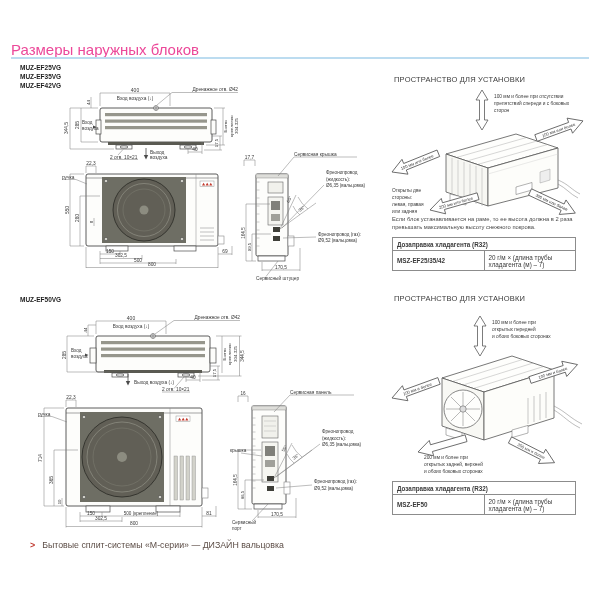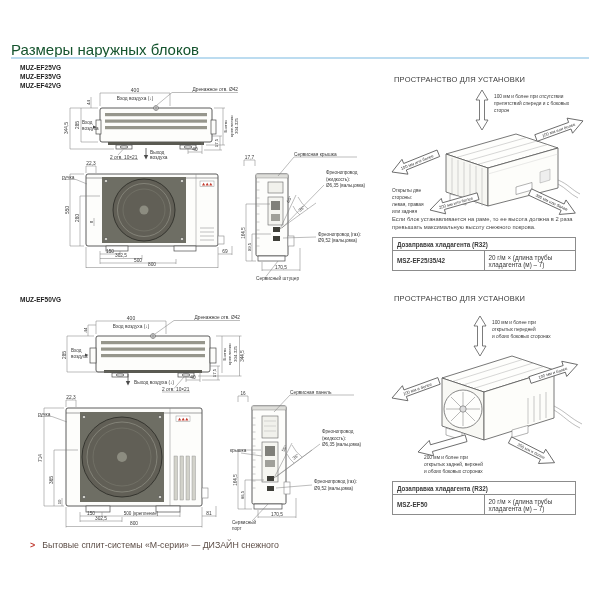--- a/index.html
+++ b/index.html
@@ -1,18 +1,18 @@
 <!DOCTYPE html>
 <html><head>
 <meta charset="utf-8">
 <style>
   *{margin:0;padding:0;box-sizing:border-box}
   html,body{width:600px;height:600px;background:#fff;font-family:"Liberation Sans",sans-serif;overflow:hidden;position:relative}
   .abs{position:absolute}
-  .page-title{left:11px;top:41px;font-size:15px;color:#14532d}
+  .page-title{left:11px;top:41px;font-size:15px;color:#ec4899}
   .title-rule{left:11px;top:57px;width:578px;height:2px;background:#bcdcf0}
   .models{left:20px;top:63px;font-size:6.5px;font-weight:bold;color:#1d1d1d;line-height:9px}
   .model-single{left:20px;top:296px;font-size:6.5px;font-weight:bold;color:#1d1d1d}
   .subheading{font-size:7.5px;font-weight:normal;color:#3a3a3a;letter-spacing:.2px}
   .note{font-size:5.8px;color:#4a4a4a;line-height:8px;width:200px}
   .spec-table{border-collapse:collapse;background:#fff;width:184px;font-size:6.3px;color:#3a3a3a;table-layout:fixed}
   .spec-table th,.spec-table td{border:1px solid #8c8c8c;padding:2.5px 4px;text-align:left;font-weight:normal}
   .spec-table th{font-weight:bold}
   .spec-table .model-cell{font-weight:bold;width:60px}
   .footer{left:30px;top:540px;font-size:8.8px;color:#5d4e47}
@@ -571,14 +571,14 @@
         <th colspan="2">Дозаправка хладагента (R32)</th>
       </tr>
   <tr>
     <td class="model-cell">MSZ-EF50</td>
     <td>20 г/м × (длина трубы хладагента (м) – 7)</td>
   </tr>
 </tbody>
   </table>
 
 <div class="abs footer">
-  <span class="chev">&gt;</span><span>Бытовые сплит-системы «М-серии» — ДИЗАЙН снежного</span>
+  <span class="chev">&gt;</span><span>Бытовые сплит-системы «М-серии» — ДИЗАЙН вальцовка</span>
 </div>
 
 </body></html>

